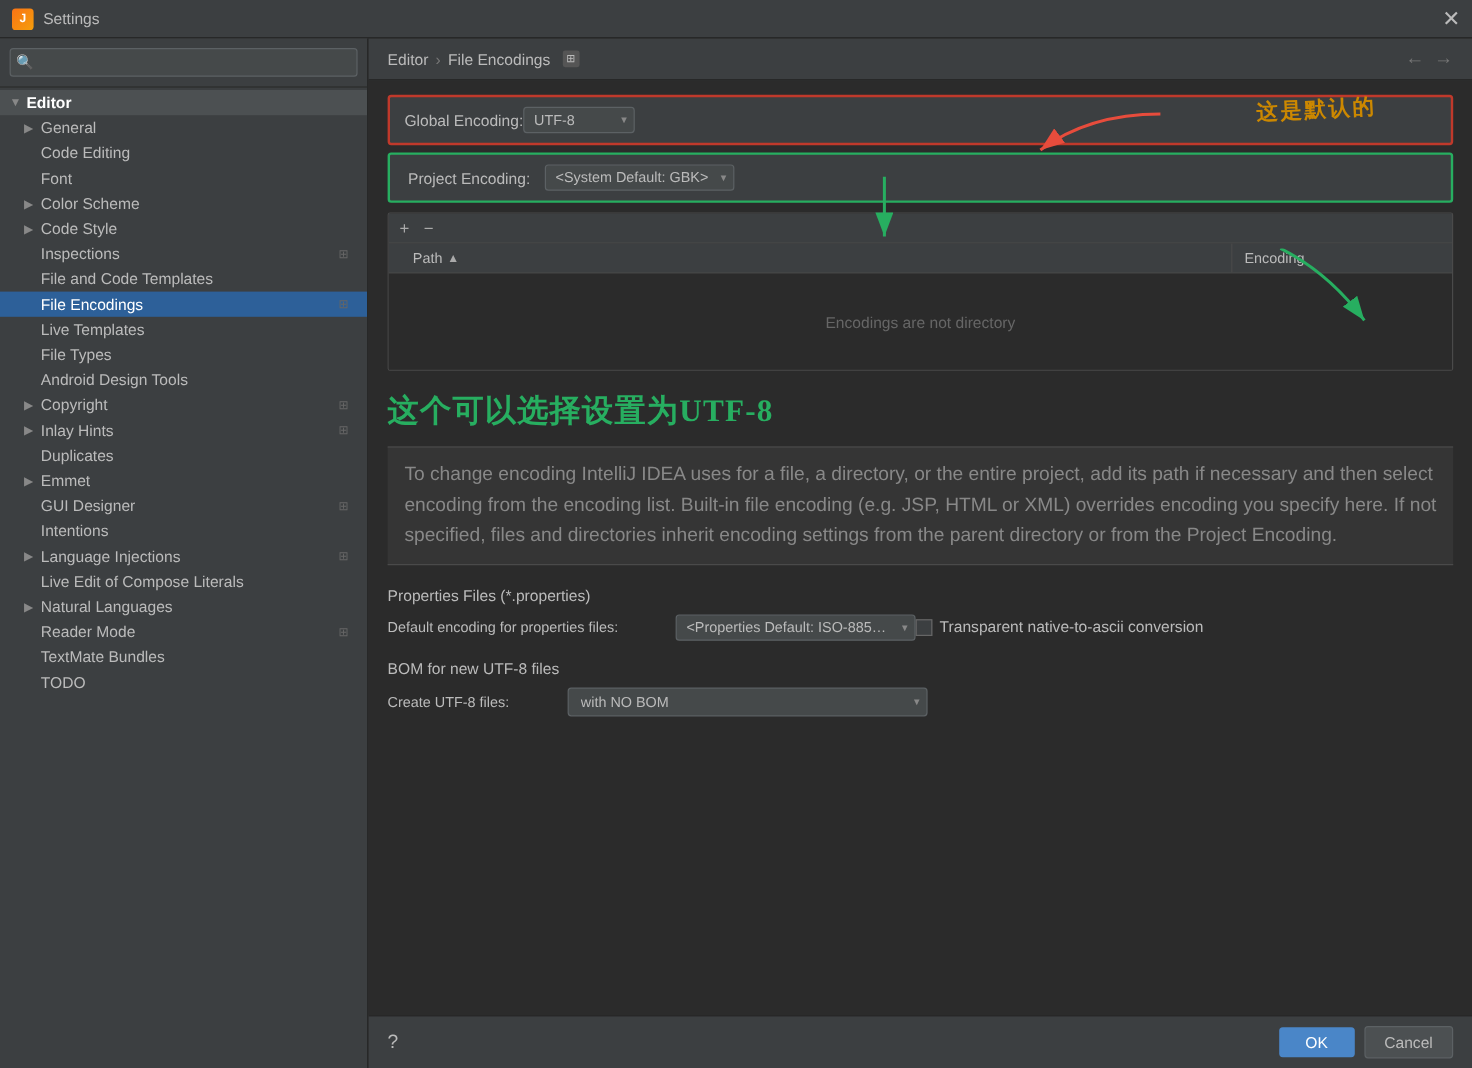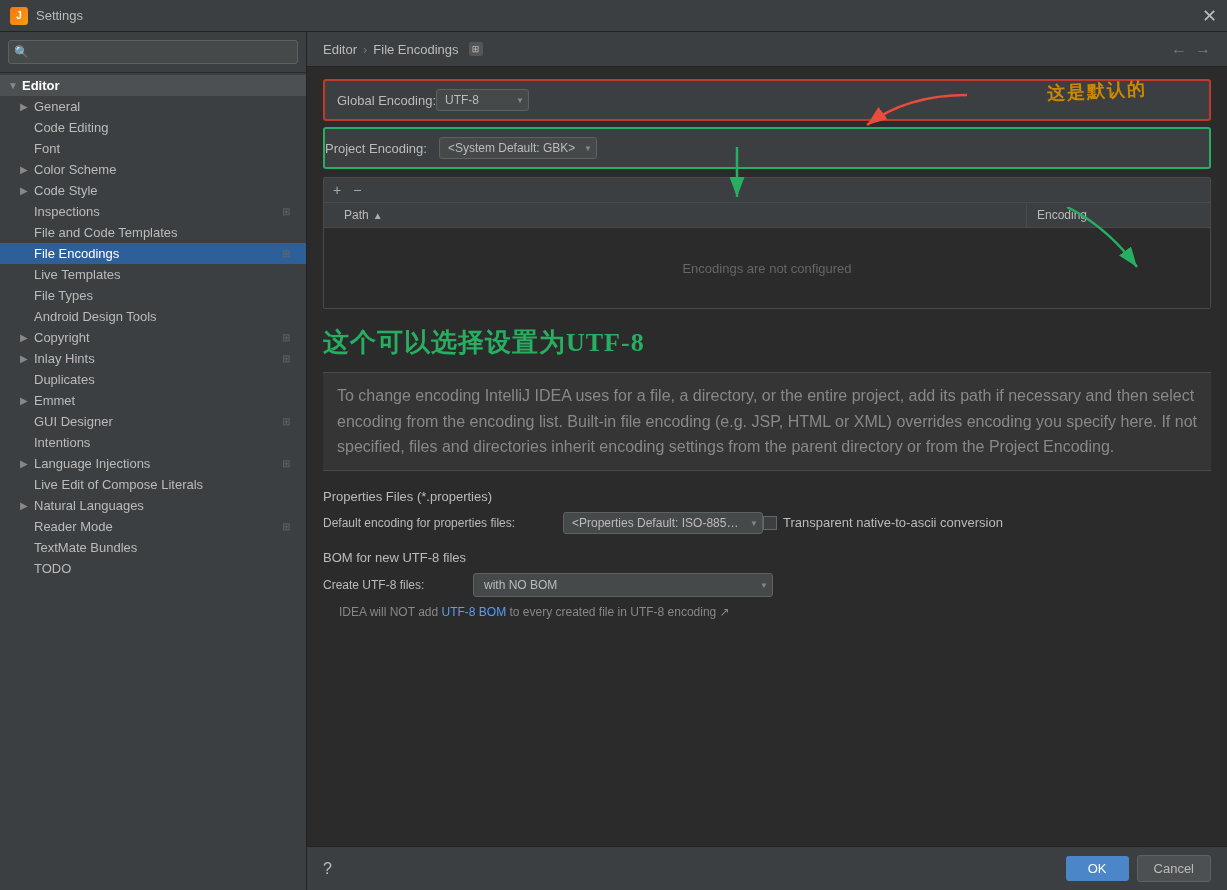--- a/index.html
+++ b/index.html
@@ -211,21 +211,21 @@
       color: #888;
       pointer-events: none;
     }
 
     .project-encoding-row {
       display: flex;
       align-items: center;
       gap: 12px;
       border: 2px solid #27ae60;
       background: #3c3f41;
-      padding: 8px 0;
+      padding: 8px 15px;
       border-radius: 3px;
       margin-bottom: 6px;
     }
 
     
     .path-table-container {
       margin: 8px 16px;
       border: 1px solid #4a4a4a;
       border-radius: 2px;
     }
@@ -616,21 +616,21 @@
         <div class="path-table-header">
           <div class="path-col">
             <span>Path</span>
             <span class="sort-arrow">▲</span>
           </div>
           <div class="enc-col">
             <span>Encoding</span>
           </div>
         </div>
         <div class="path-table-body">
-          <span class="empty-table-text">Encodings are not configured</span>
+          <span class="empty-table-text">Encodings are not directory</span>
         </div>
       </div>
 
       <div style="position:relative; margin: 0 16px 0 16px; z-index:2;">
         <div style="color:#27ae60; font-size:26px; font-weight:bold; font-family:'SimHei','Microsoft YaHei',serif; letter-spacing:1px; padding: 8px 0 4px 0; pointer-events:none;">这个可以选择设置为UTF-8</div>
       </div>
 
       <svg width="200" height="80" style="position:absolute;left:680px;top:140px;pointer-events:none;">
         <defs>
           <marker id="arrowhead-green2" markerWidth="8" markerHeight="6" refX="8" refY="3" orient="auto">
@@ -665,23 +665,20 @@
         <div class="bom-title">BOM for new UTF-8 files</div>
         <div class="bom-row">
           <span class="bom-label">Create UTF-8 files:</span>
           <div class="select-wrap">
             <select class="bom-select">
               <option>with NO BOM</option>
               <option>with BOM</option>
             </select>
           </div>
         </div>
-        <div class="bom-note">
-          <span>IDEA will NOT add </span><a class="bom-link">UTF-8 BOM</a><span> to every created file in UTF-8 encoding ↗</span>
-        </div>
       </div>
 
     </div>
 
     <div class="bottom-bar">
       <button class="btn-help">?</button>
       <button class="btn-ok">OK</button>
       <button class="btn-cancel">Cancel</button>
     </div>
   </div>

